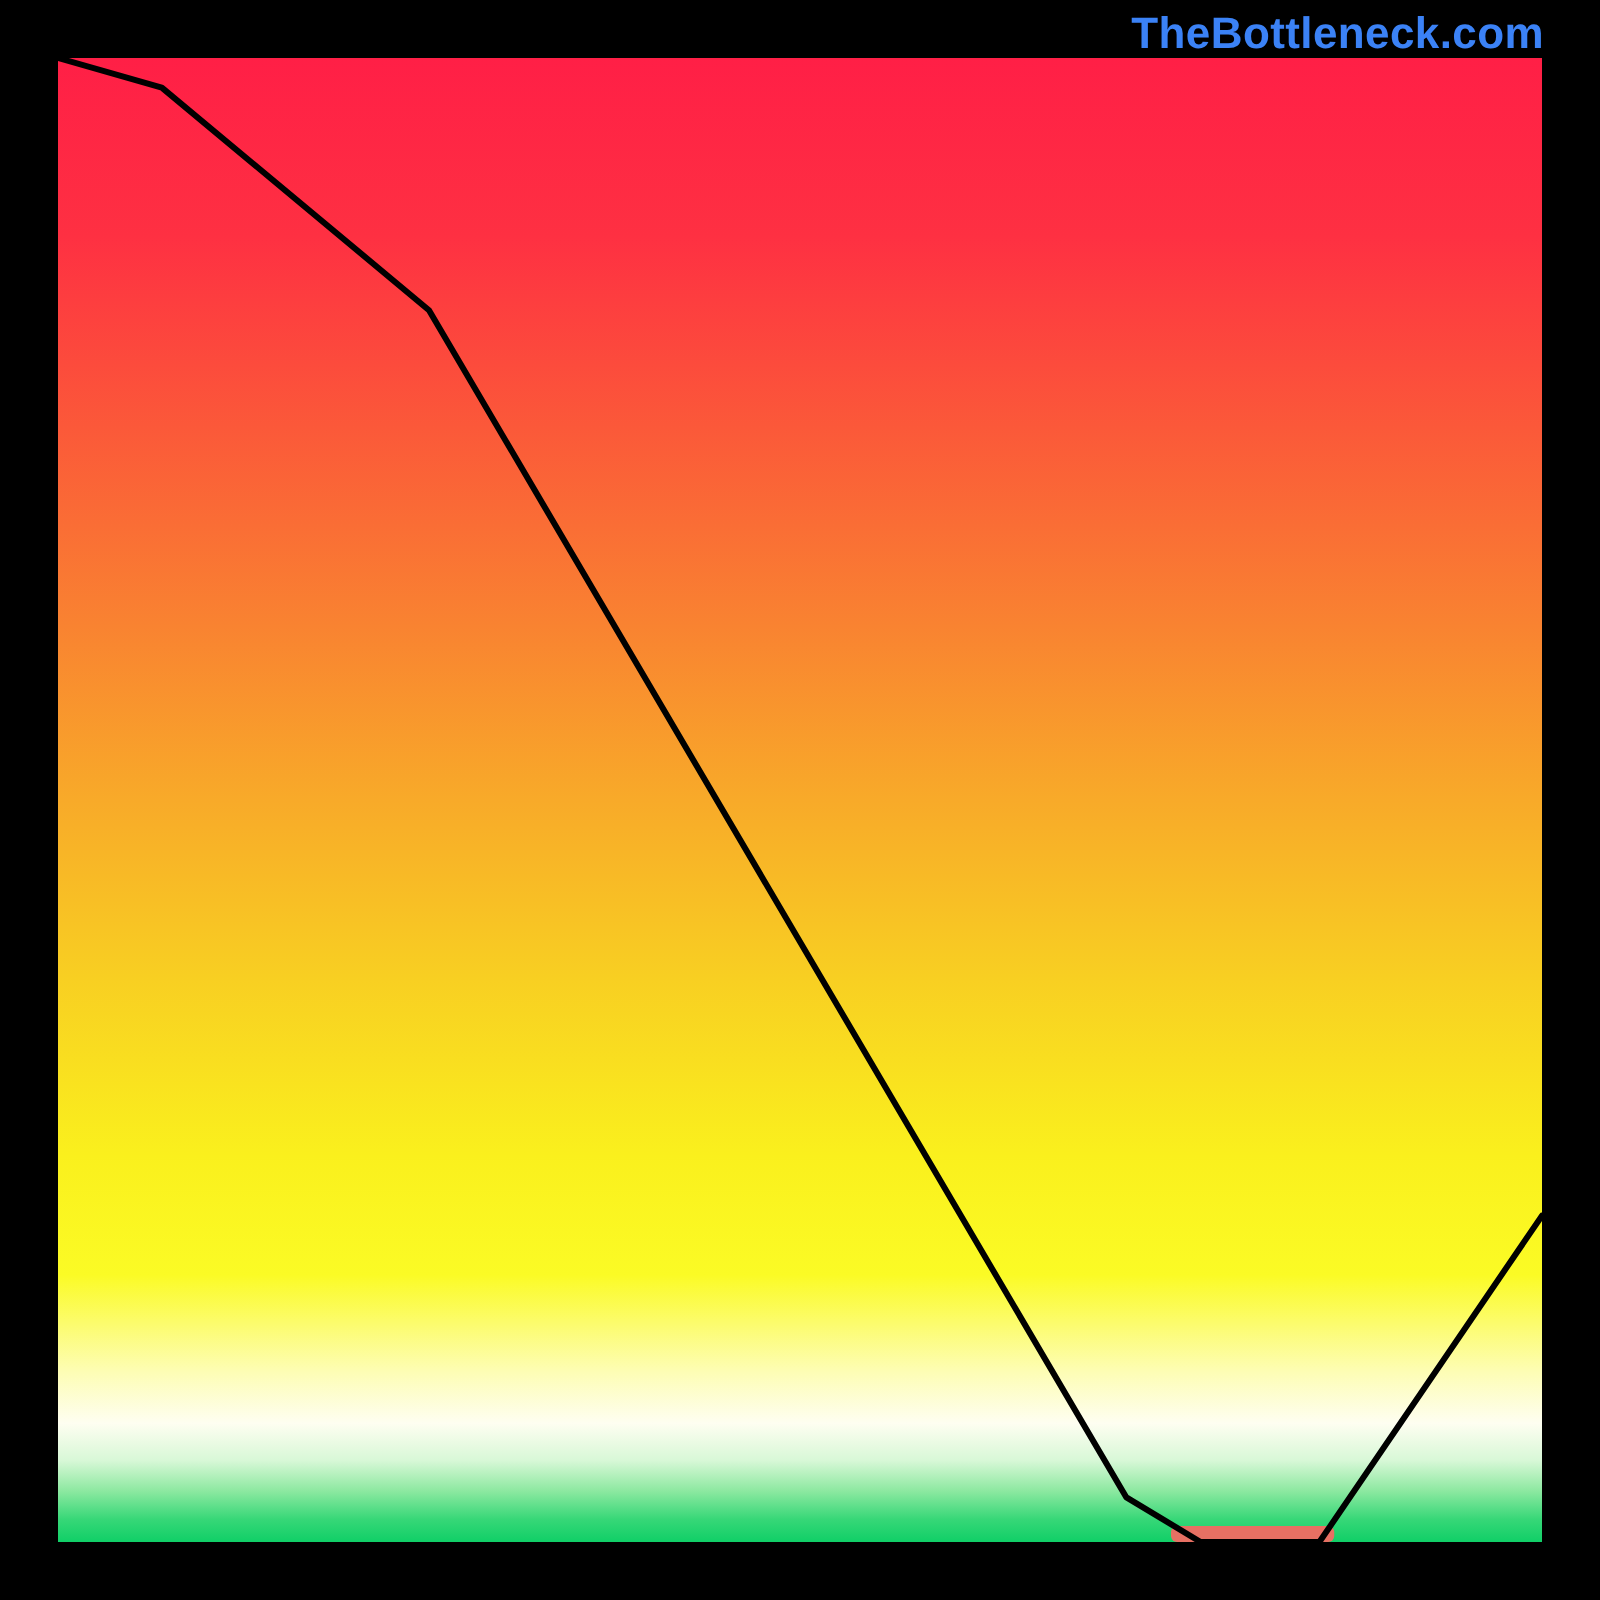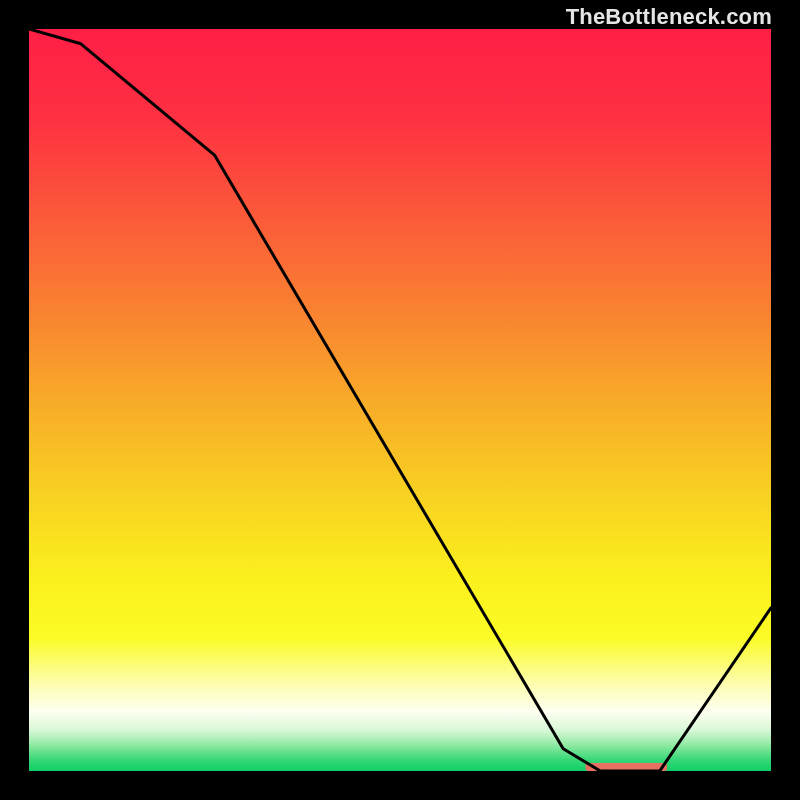--- a/index.html
+++ b/index.html
@@ -26,21 +26,21 @@
   }
   .plot-area svg {
     display: block;
     width: 742px;
     height: 742px;
   }
   .watermark {
     position: absolute;
     top: 4px;
     right: 28px;
-    color: #e5e5e5;
+    color: #3b82f6;
     font-size: 22px;
     font-weight: 600;
     letter-spacing: 0.2px;
     user-select: none;
   }
 </style>
 </head>
 <body>
 
 <div class="stage">

